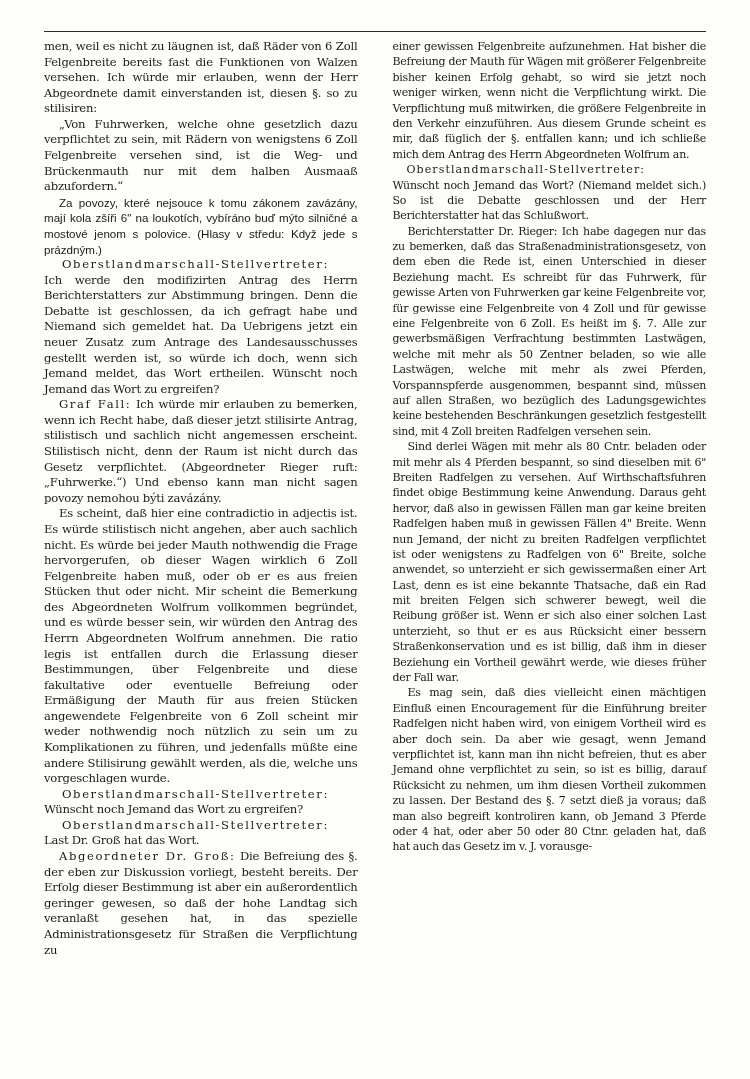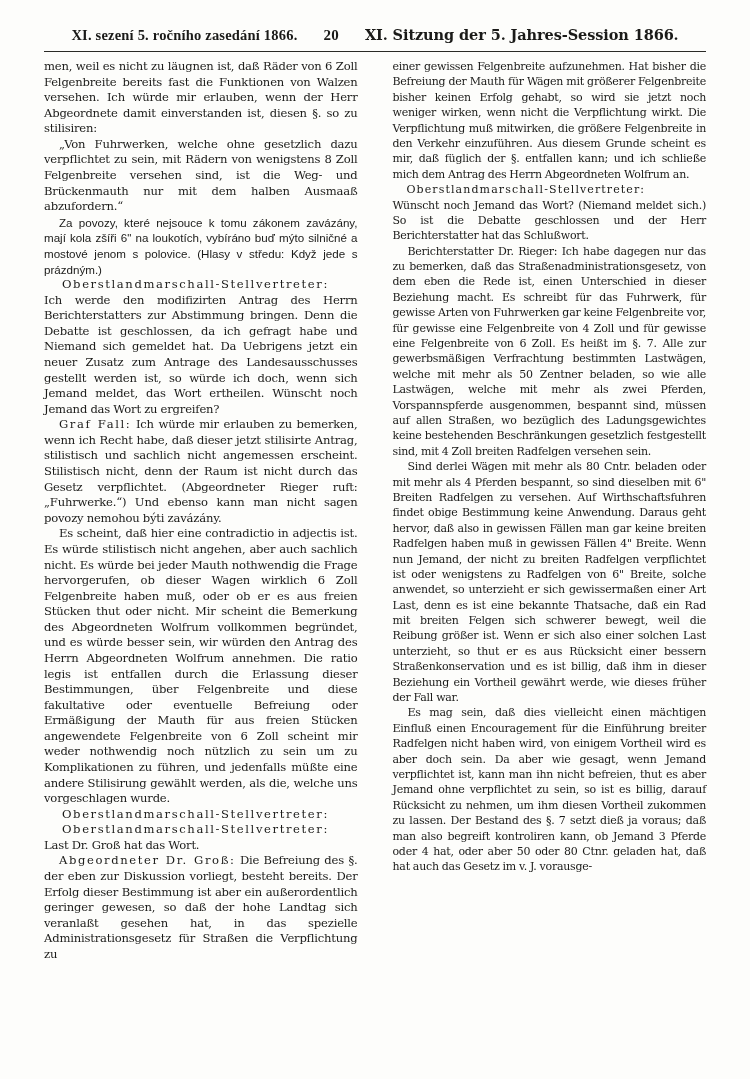--- a/index.html
+++ b/index.html
@@ -106,42 +106,37 @@
   .cz {
     font-family: Liberation Sans, sans-serif;
     letter-spacing: 0;
   }
 </style>
 </head>
 <body>
 
 <div class="page">
 
-  <div class="header">
-    <div class="hl">XI. sezení 5. ročního zasedání 1866.</div>
-    <div class="pageno">20</div>
-    <div class="hr">XI. Sitzung der 5. Jahres-Session 1866.</div>
-  </div>
   <hr class="rule">
 
   <div class="columns">
 
     <div class="col left">
       <p class="noind fr">men, weil es nicht zu läugnen ist, daß Räder von 6 Zoll Felgenbreite bereits fast die Funktionen von Walzen versehen. Ich würde mir erlauben, wenn der Herr Abgeordnete damit einverstanden ist, diesen §. so zu stilisiren:</p>
-      <p class="ind fr">„Von Fuhrwerken, welche ohne gesetzlich dazu verpflichtet zu sein, mit Rädern von wenigstens 8 Zoll Felgenbreite versehen sind, ist die Weg- und Brückenmauth nur mit dem halben Ausmaaß abzufordern.“</p>
+      <p class="ind fr">„Von Fuhrwerken, welche ohne gesetzlich dazu verpflichtet zu sein, mit Rädern von wenigstens 6 Zoll Felgenbreite versehen sind, ist die Weg- und Brückenmauth nur mit dem halben Ausmaaß abzufordern.“</p>
       <p class="ind cz">Za povozy, které nejsouce k tomu zákonem zavázány, mají kola zšíři 6" na loukotích, vybíráno buď mýto silničné a mostové jenom s polovice. (Hlasy v středu: Když jede s prázdným.)</p>
       <p class="noind fr">
         <span class="speaker sp-name">Oberstlandmarschall-Stellvertreter:</span><span>Ich werde den modifizirten Antrag des Herrn Berichterstatters zur Abstimmung bringen. Denn die Debatte ist geschlossen, da ich gefragt habe und Niemand sich gemeldet hat. Da Uebrigens jetzt ein neuer Zusatz zum Antrage des Landesausschusses gestellt werden ist, so würde ich doch, wenn sich Jemand meldet, das Wort ertheilen. Wünscht noch Jemand das Wort zu ergreifen?</span>
       </p>
       <p class="ind fr">
         <span class="sp-name">Graf Fall:</span> <span>Ich würde mir erlauben zu bemerken, wenn ich Recht habe, daß dieser jetzt stilisirte Antrag, stilistisch und sachlich nicht angemessen erscheint. Stilistisch nicht, denn der Raum ist nicht durch das Gesetz verpflichtet. (Abgeordneter Rieger ruft: „Fuhrwerke.“) Und ebenso kann man nicht sagen povozy nemohou býti zavázány.</span>
       </p>
       <p class="ind fr">Es scheint, daß hier eine contradictio in adjectis ist. Es würde stilistisch nicht angehen, aber auch sachlich nicht. Es würde bei jeder Mauth nothwendig die Frage hervorgerufen, ob dieser Wagen wirklich 6 Zoll Felgenbreite haben muß, oder ob er es aus freien Stücken thut oder nicht. Mir scheint die Bemerkung des Abgeordneten Wolfrum vollkommen begründet, und es würde besser sein, wir würden den Antrag des Herrn Abgeordneten Wolfrum annehmen. Die ratio legis ist entfallen durch die Erlassung dieser Bestimmungen, über Felgenbreite und diese fakultative oder eventuelle Befreiung oder Ermäßigung der Mauth für aus freien Stücken angewendete Felgenbreite von 6 Zoll scheint mir weder nothwendig noch nützlich zu sein um zu Komplikationen zu führen, und jedenfalls müßte eine andere Stilisirung gewählt werden, als die, welche uns vorgeschlagen wurde.</p>
       <p class="noind fr">
-        <span class="speaker sp-name">Oberstlandmarschall-Stellvertreter:</span>
+        <span class="speaker sp-name">Oberstlandmarschall-Stellvertreter:</span><span>Wünscht noch Jemand das Wort zu ergreifen?</span>
       </p>
       <p class="noind fr">
         <span class="speaker sp-name">Oberstlandmarschall-Stellvertreter:</span><span>Last Dr. Groß hat das Wort.</span>
       </p>
       <p class="ind fr">
         <span class="sp-name">Abgeordneter Dr. Groß:</span> <span>Die Befreiung des §. der eben zur Diskussion vorliegt, besteht bereits. Der Erfolg dieser Bestimmung ist aber ein außerordentlich geringer gewesen, so daß der hohe Landtag sich veranlaßt gesehen hat, in das spezielle Administrationsgesetz für Straßen die Verpflichtung zu</span>
       </p>
     </div>
 
     <div class="col right">

